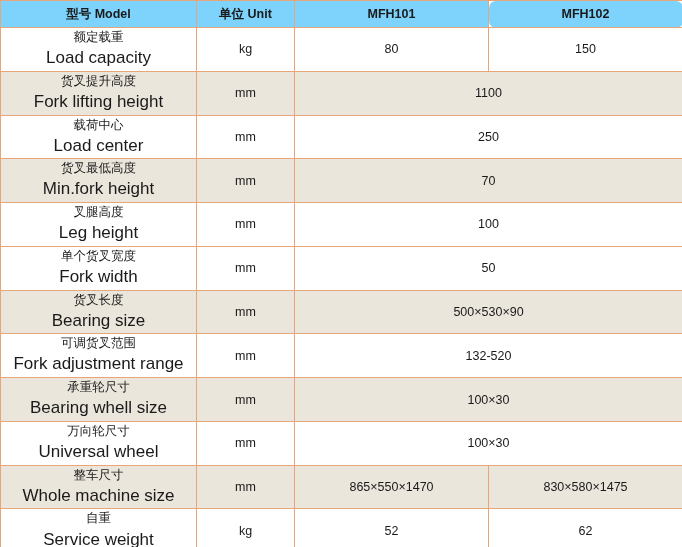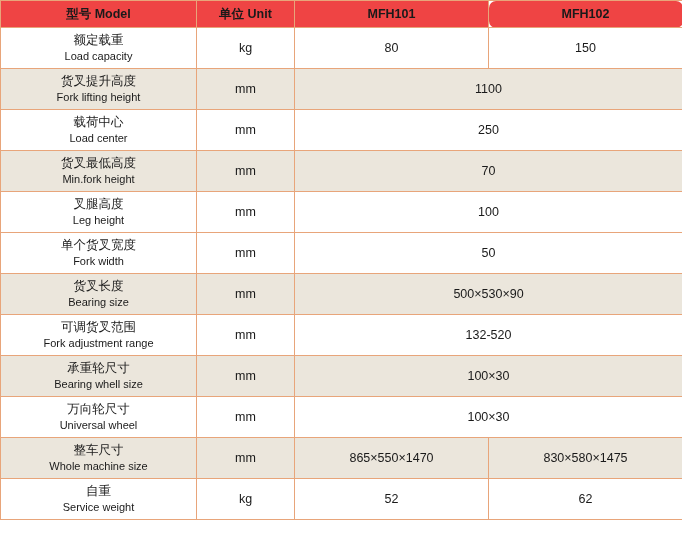--- a/index.html
+++ b/index.html
@@ -21,21 +21,21 @@
   }
   table.spec td, table.spec th {
     border: 1px solid #e8a57a;
     padding: 0;
     text-align: center;
     vertical-align: middle;
     font-size: 12.5px;
     color: #1a1a1a;
   }
   thead th {
-    background: #ef4444;
+    background: #7dd3fc;
     color: #ffffff;
     font-weight: bold;
     font-size: 13.5px;
     height: 26px;
     border: 1px solid #e8641c;
     border-right: 1px solid #ffffff;
   }
   thead th:last-child {
     border-right: 1px solid #e8641c;
     border-radius: 7px;
@@ -51,21 +51,21 @@
   td.model-cell {
     line-height: 1.45;
     padding: 5px 4px;
   }
   td.model-cell .cn {
     display: block;
     font-size: 12.5px;
   }
   td.model-cell .en {
     display: block;
-    font-size: 11px;
+    font-size: 17px;
   }
   td.unit-cell {
     font-size: 12.5px;
   }
   td.val-cell {
     font-size: 12.5px;
   }
   tbody tr { height: 41px; }
 </style>
 </head>

